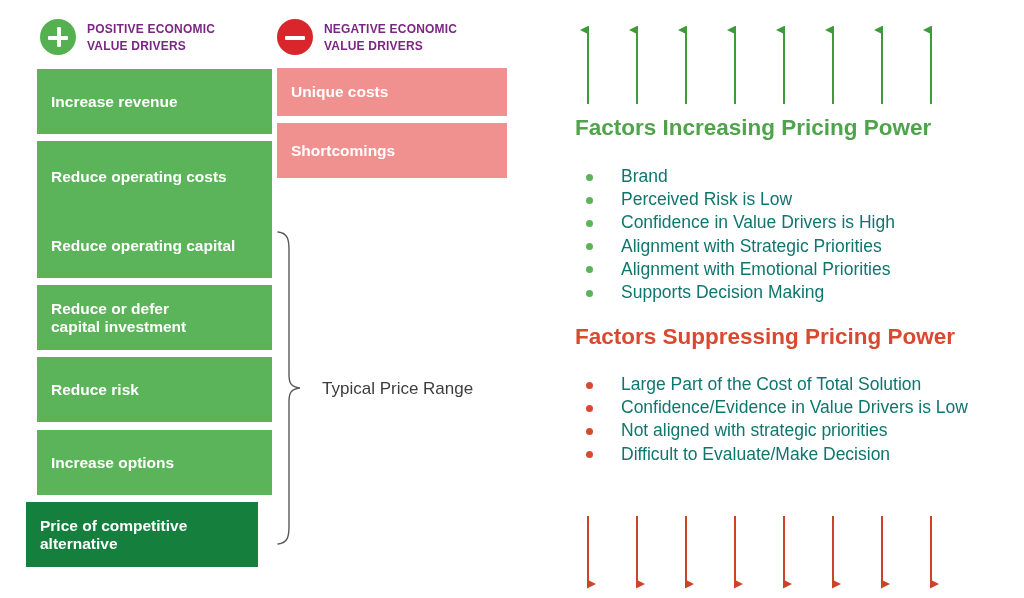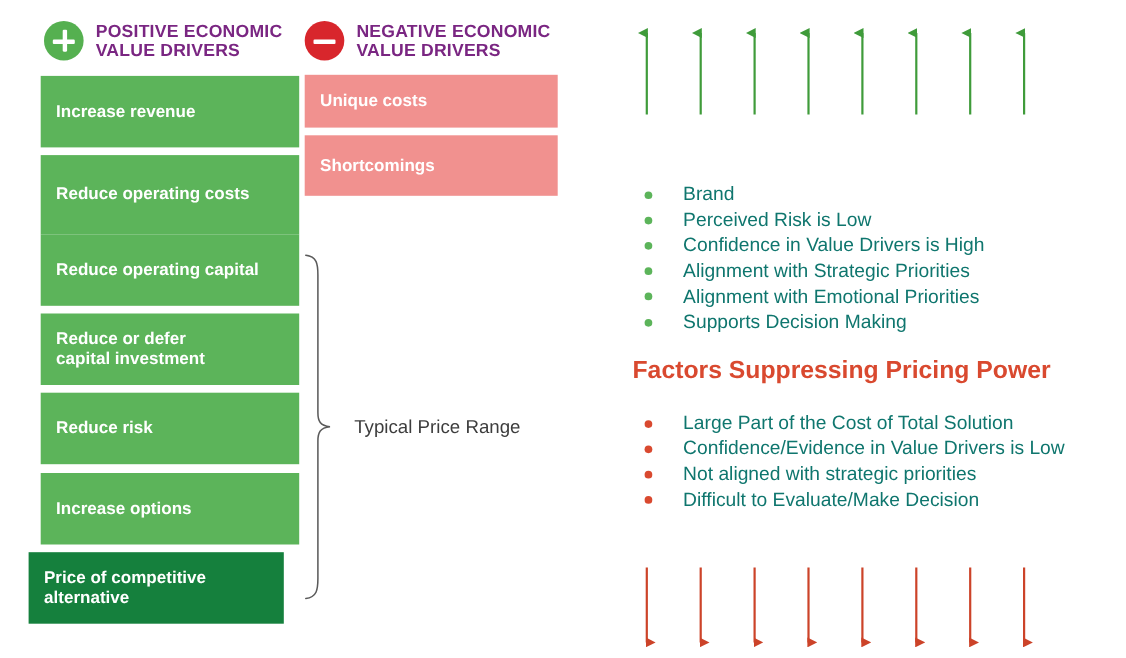--- a/index.html
+++ b/index.html
@@ -18,21 +18,21 @@
     width:36px;height:36px;border-radius:50%;
     position:relative;flex:0 0 36px;margin-top:1px;
   }
   .hdr-icon.plus{background:#55b050;}
   .hdr-icon.minus{background:#d8262c;}
   .hdr-icon .bar-h,.hdr-icon .bar-v{position:absolute;background:#ffffff;border-radius:1px;}
   .hdr-icon .bar-h{left:8px;top:16.5px;width:20px;height:4.5px;}
   .hdr-icon .bar-v{top:8px;left:16.5px;height:20px;width:4.5px;}
   .hdr-text{
     color:#7a2682;
-    font-size:16px;
+    font-size:12px;
     font-weight:bold;
     letter-spacing:0.2px;
     line-height:17px;
     text-transform:uppercase;
     white-space:pre-line;
     padding-top:3px;
   }
 
   
   .box{
@@ -151,20 +151,21 @@
       <line x1="77" y1="86" x2="77" y2="12"></line>
       <line x1="126" y1="86" x2="126" y2="12"></line>
       <line x1="175" y1="86" x2="175" y2="12"></line>
       <line x1="224" y1="86" x2="224" y2="12"></line>
       <line x1="273" y1="86" x2="273" y2="12"></line>
       <line x1="322" y1="86" x2="322" y2="12"></line>
       <line x1="371" y1="86" x2="371" y2="12"></line>
     </g>
   </svg>
 
+  <div class="panel-heading up" style="left:575px;top:115px;">Factors Increasing Pricing Power</div>
 
   <ul class="bullet-list green" style="left:577px;top:165px;">
     <li><span class="dot"></span><span>Brand</span></li>
     <li><span class="dot"></span><span>Perceived Risk is Low</span></li>
     <li><span class="dot"></span><span>Confidence in Value Drivers is High</span></li>
     <li><span class="dot"></span><span>Alignment with Strategic Priorities</span></li>
     <li><span class="dot"></span><span>Alignment with Emotional Priorities</span></li>
     <li><span class="dot"></span><span>Supports Decision Making</span></li>
   </ul>
 

